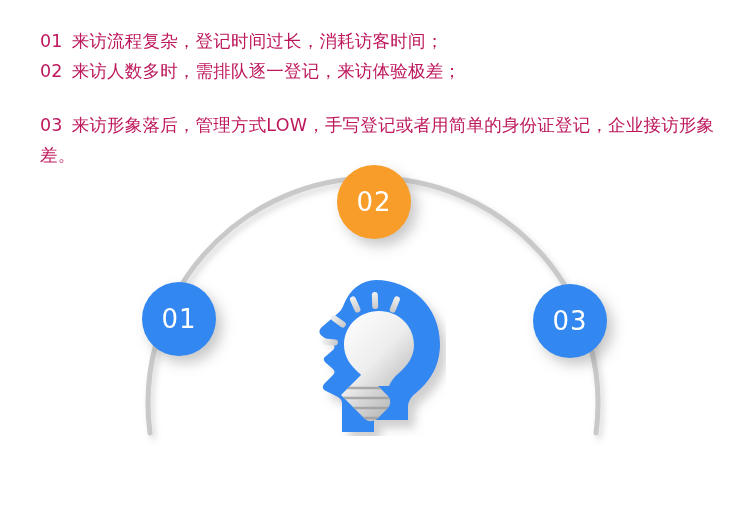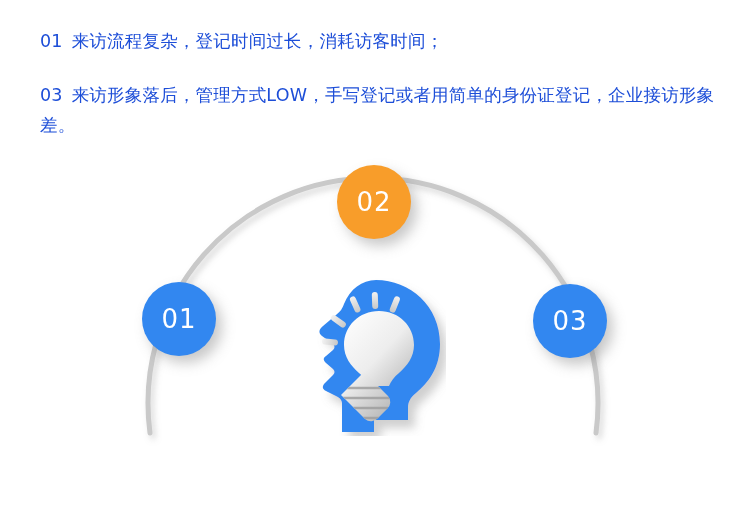--- a/index.html
+++ b/index.html
@@ -19,21 +19,21 @@
   
   #issue-list {
     position: absolute;
     left: 40px;
     top: 26px;
     width: 700px;
   }
   .issue-line {
     font-size: 17.5px;
     line-height: 30px;
-    color: #1d4ed8;
+    color: #be185d;
     white-space: nowrap;
     letter-spacing: 0.2px;
   }
   .issue-num {
     display: inline-block;
     min-width: 22px;
     font-family: "DejaVu Sans", "Liberation Sans", sans-serif;
   }
   .issue-text {
     margin-left: 9px;
@@ -91,20 +91,23 @@
 <body>
 
 <div id="page">
 
   <div id="issue-list">
 
     <div class="issue-line">
       <span class="issue-num">01</span><span class="issue-text">来访流程复杂，登记时间过长，消耗访客时间；</span>
     </div>
 
+    <div class="issue-line">
+      <span class="issue-num">02</span><span class="issue-text">来访人数多时，需排队逐一登记，来访体验极差；</span>
+    </div>
 
     <div class="issue-line wrapped">
       <span class="issue-num">03</span><span class="issue-text">来访形象落后，管理方式LOW，手写登记或者用简单的身份证登记，企业接访形象差。</span>
     </div>
 
   </div>
 
   <div id="diagram">
 
     <svg id="arc-svg" width="750" height="356" viewBox="0 0 750 356">

